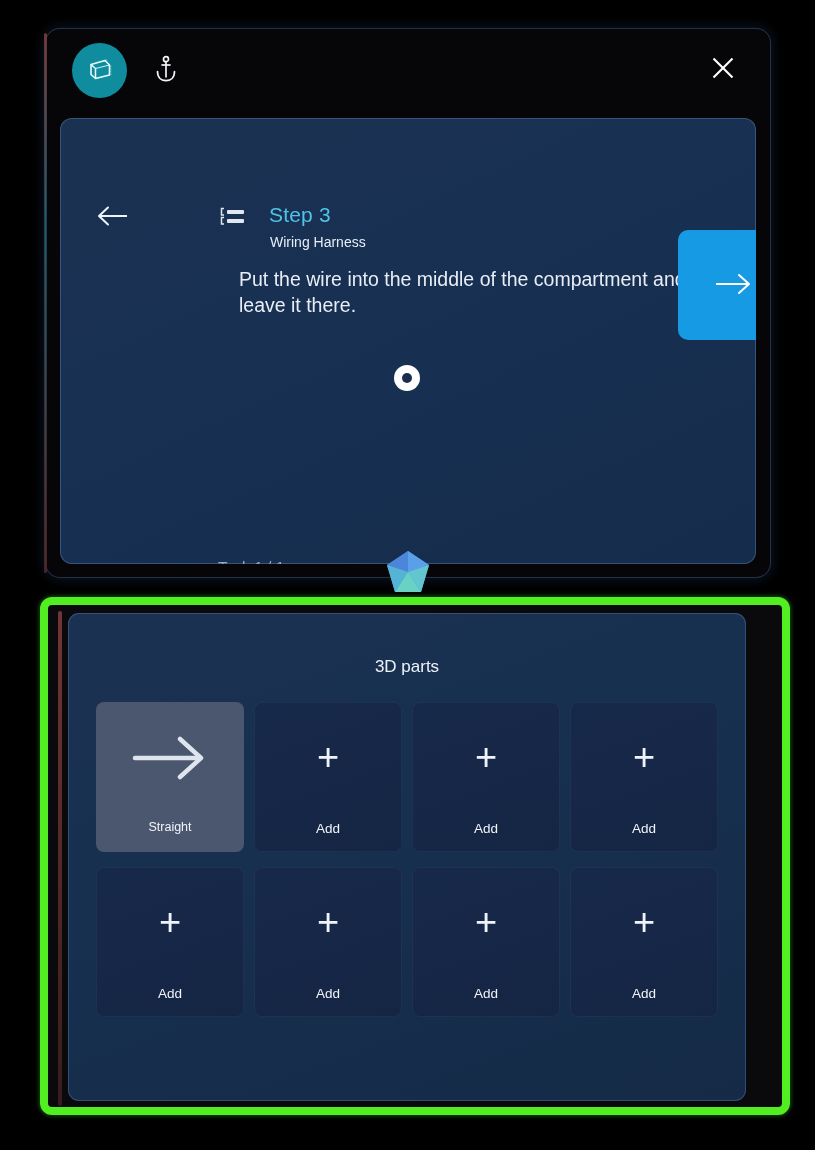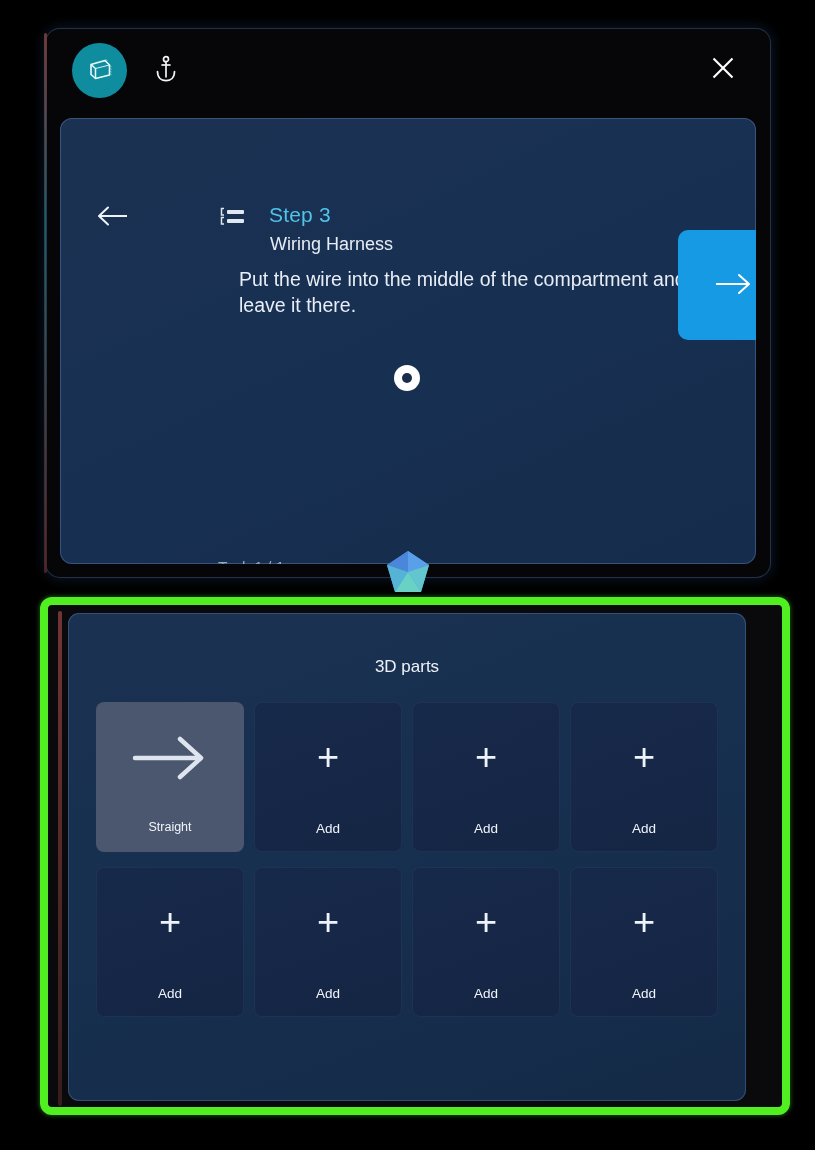--- a/index.html
+++ b/index.html
@@ -112,21 +112,21 @@
     left: 209px;
     top: 85px;
     font-size: 21px;
     color: #4fc3e8;
     letter-spacing: .2px;
   }
   #step-subtitle {
     position: absolute;
     left: 210px;
     top: 116px;
-    font-size: 18px;
+    font-size: 14px;
     color: #e7edf5;
   }
   #instruction {
     position: absolute;
     left: 159px;
     top: 148px;
     width: 490px;
     font-size: 19.5px;
     line-height: 26px;
     color: #e9eef6;

